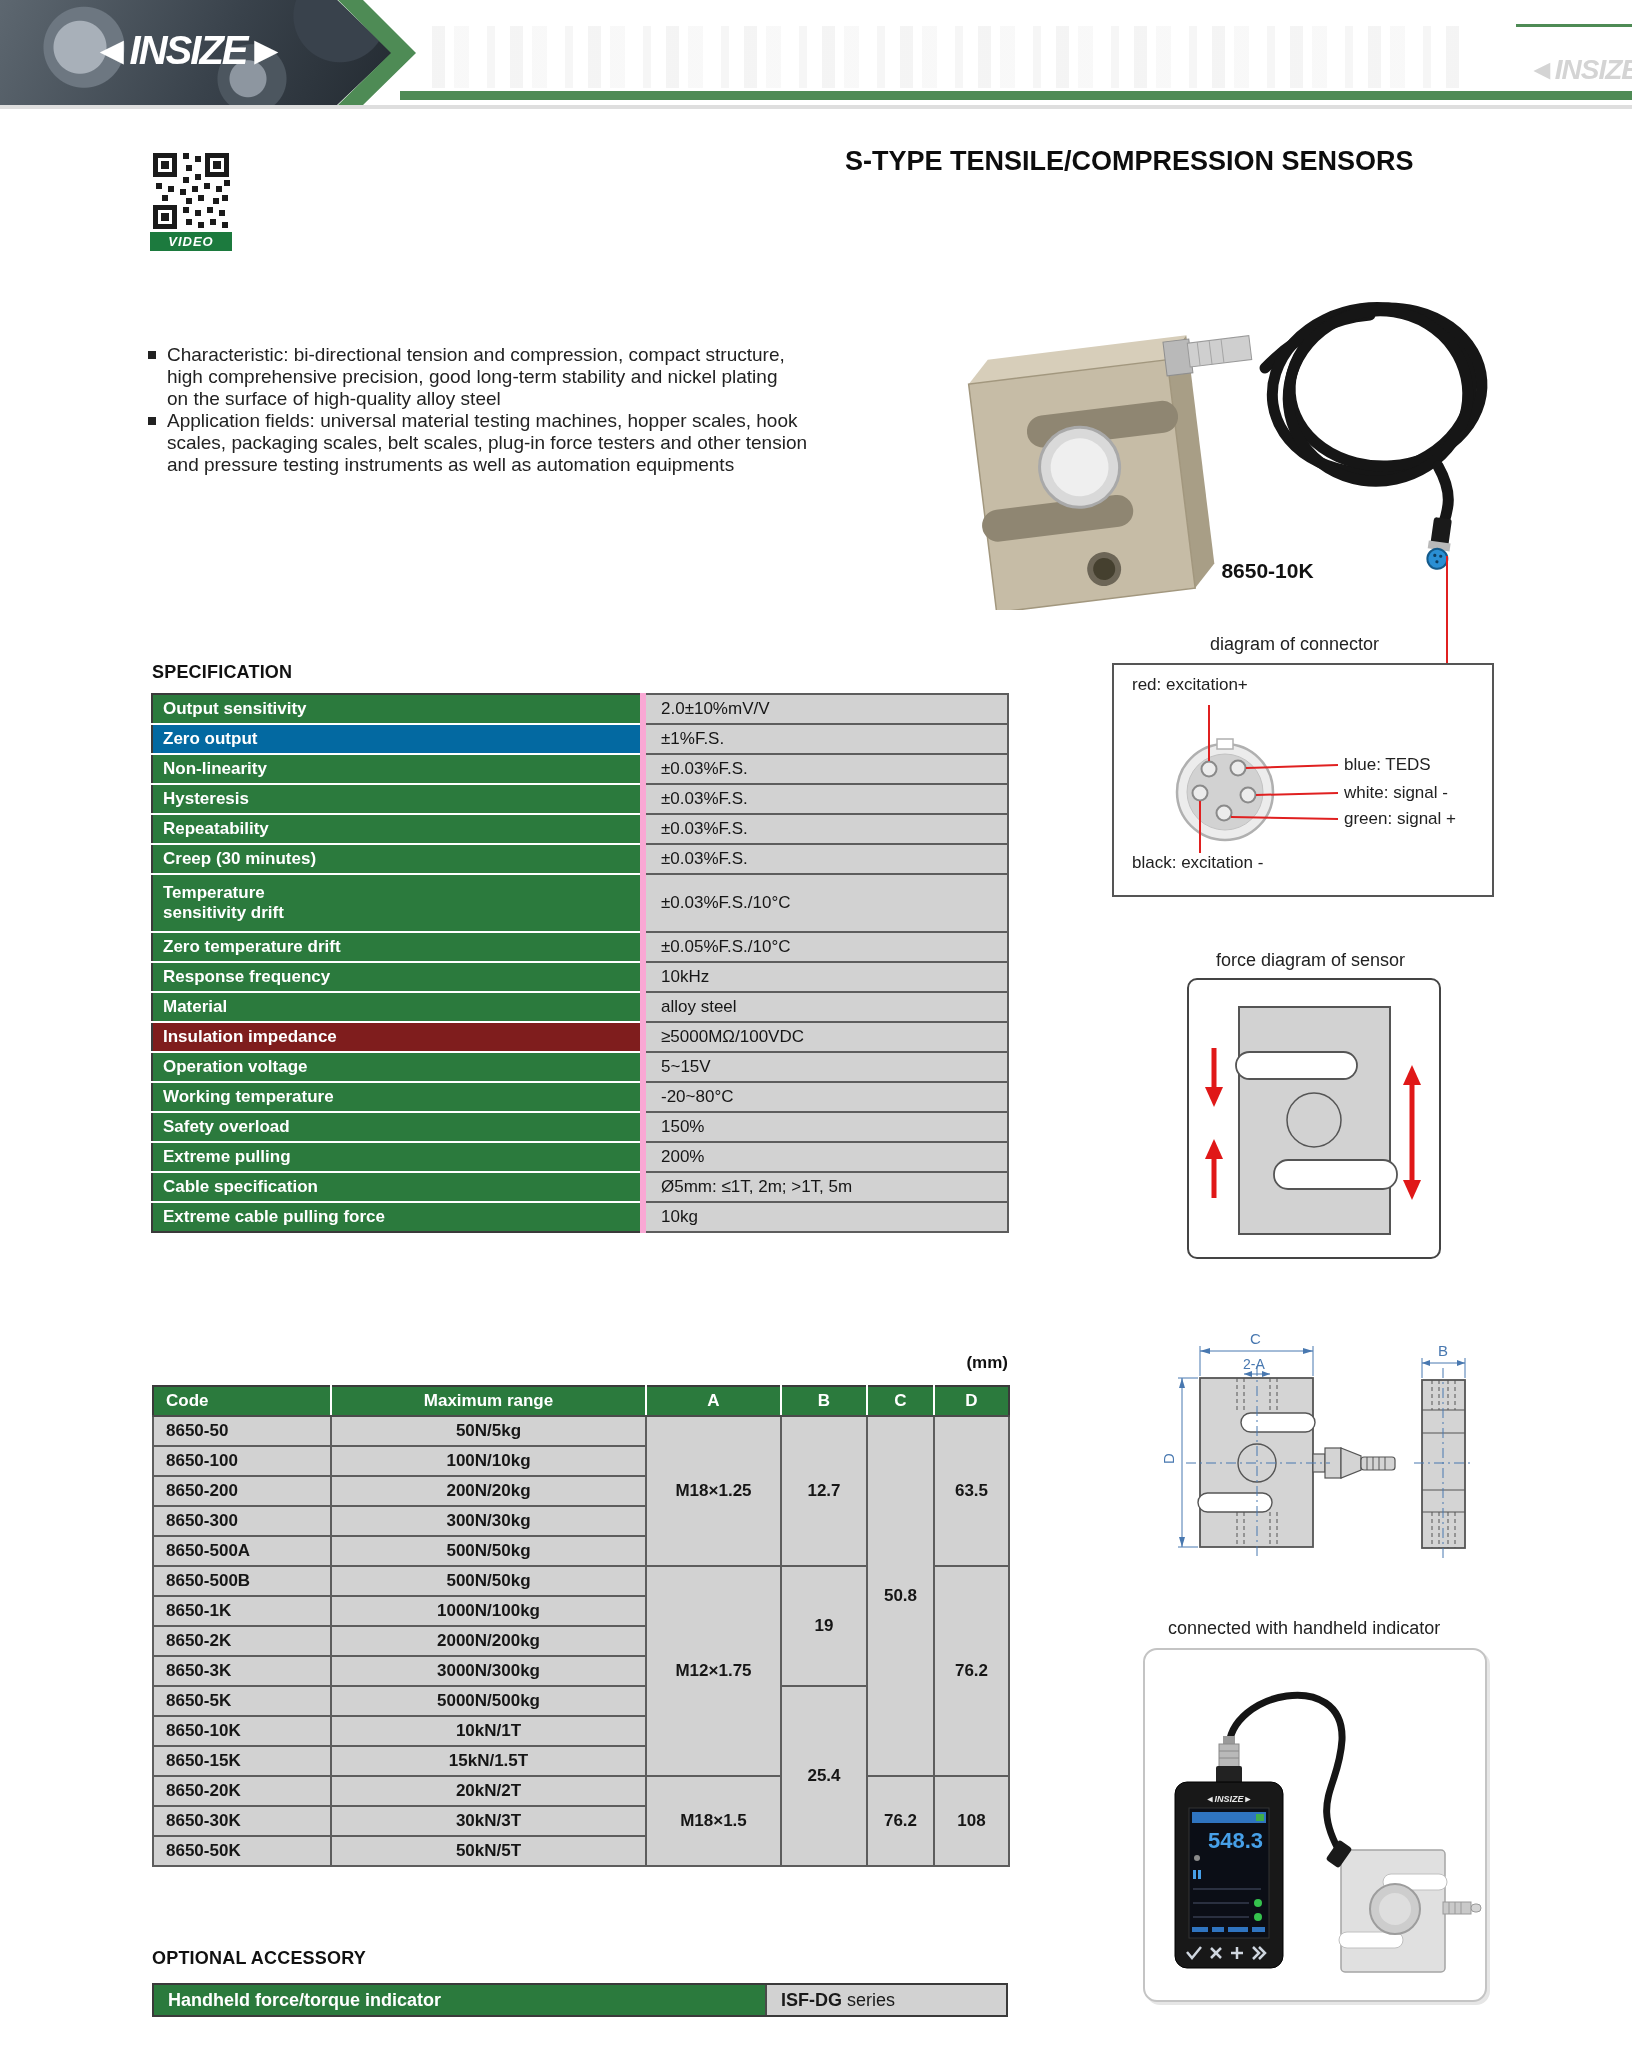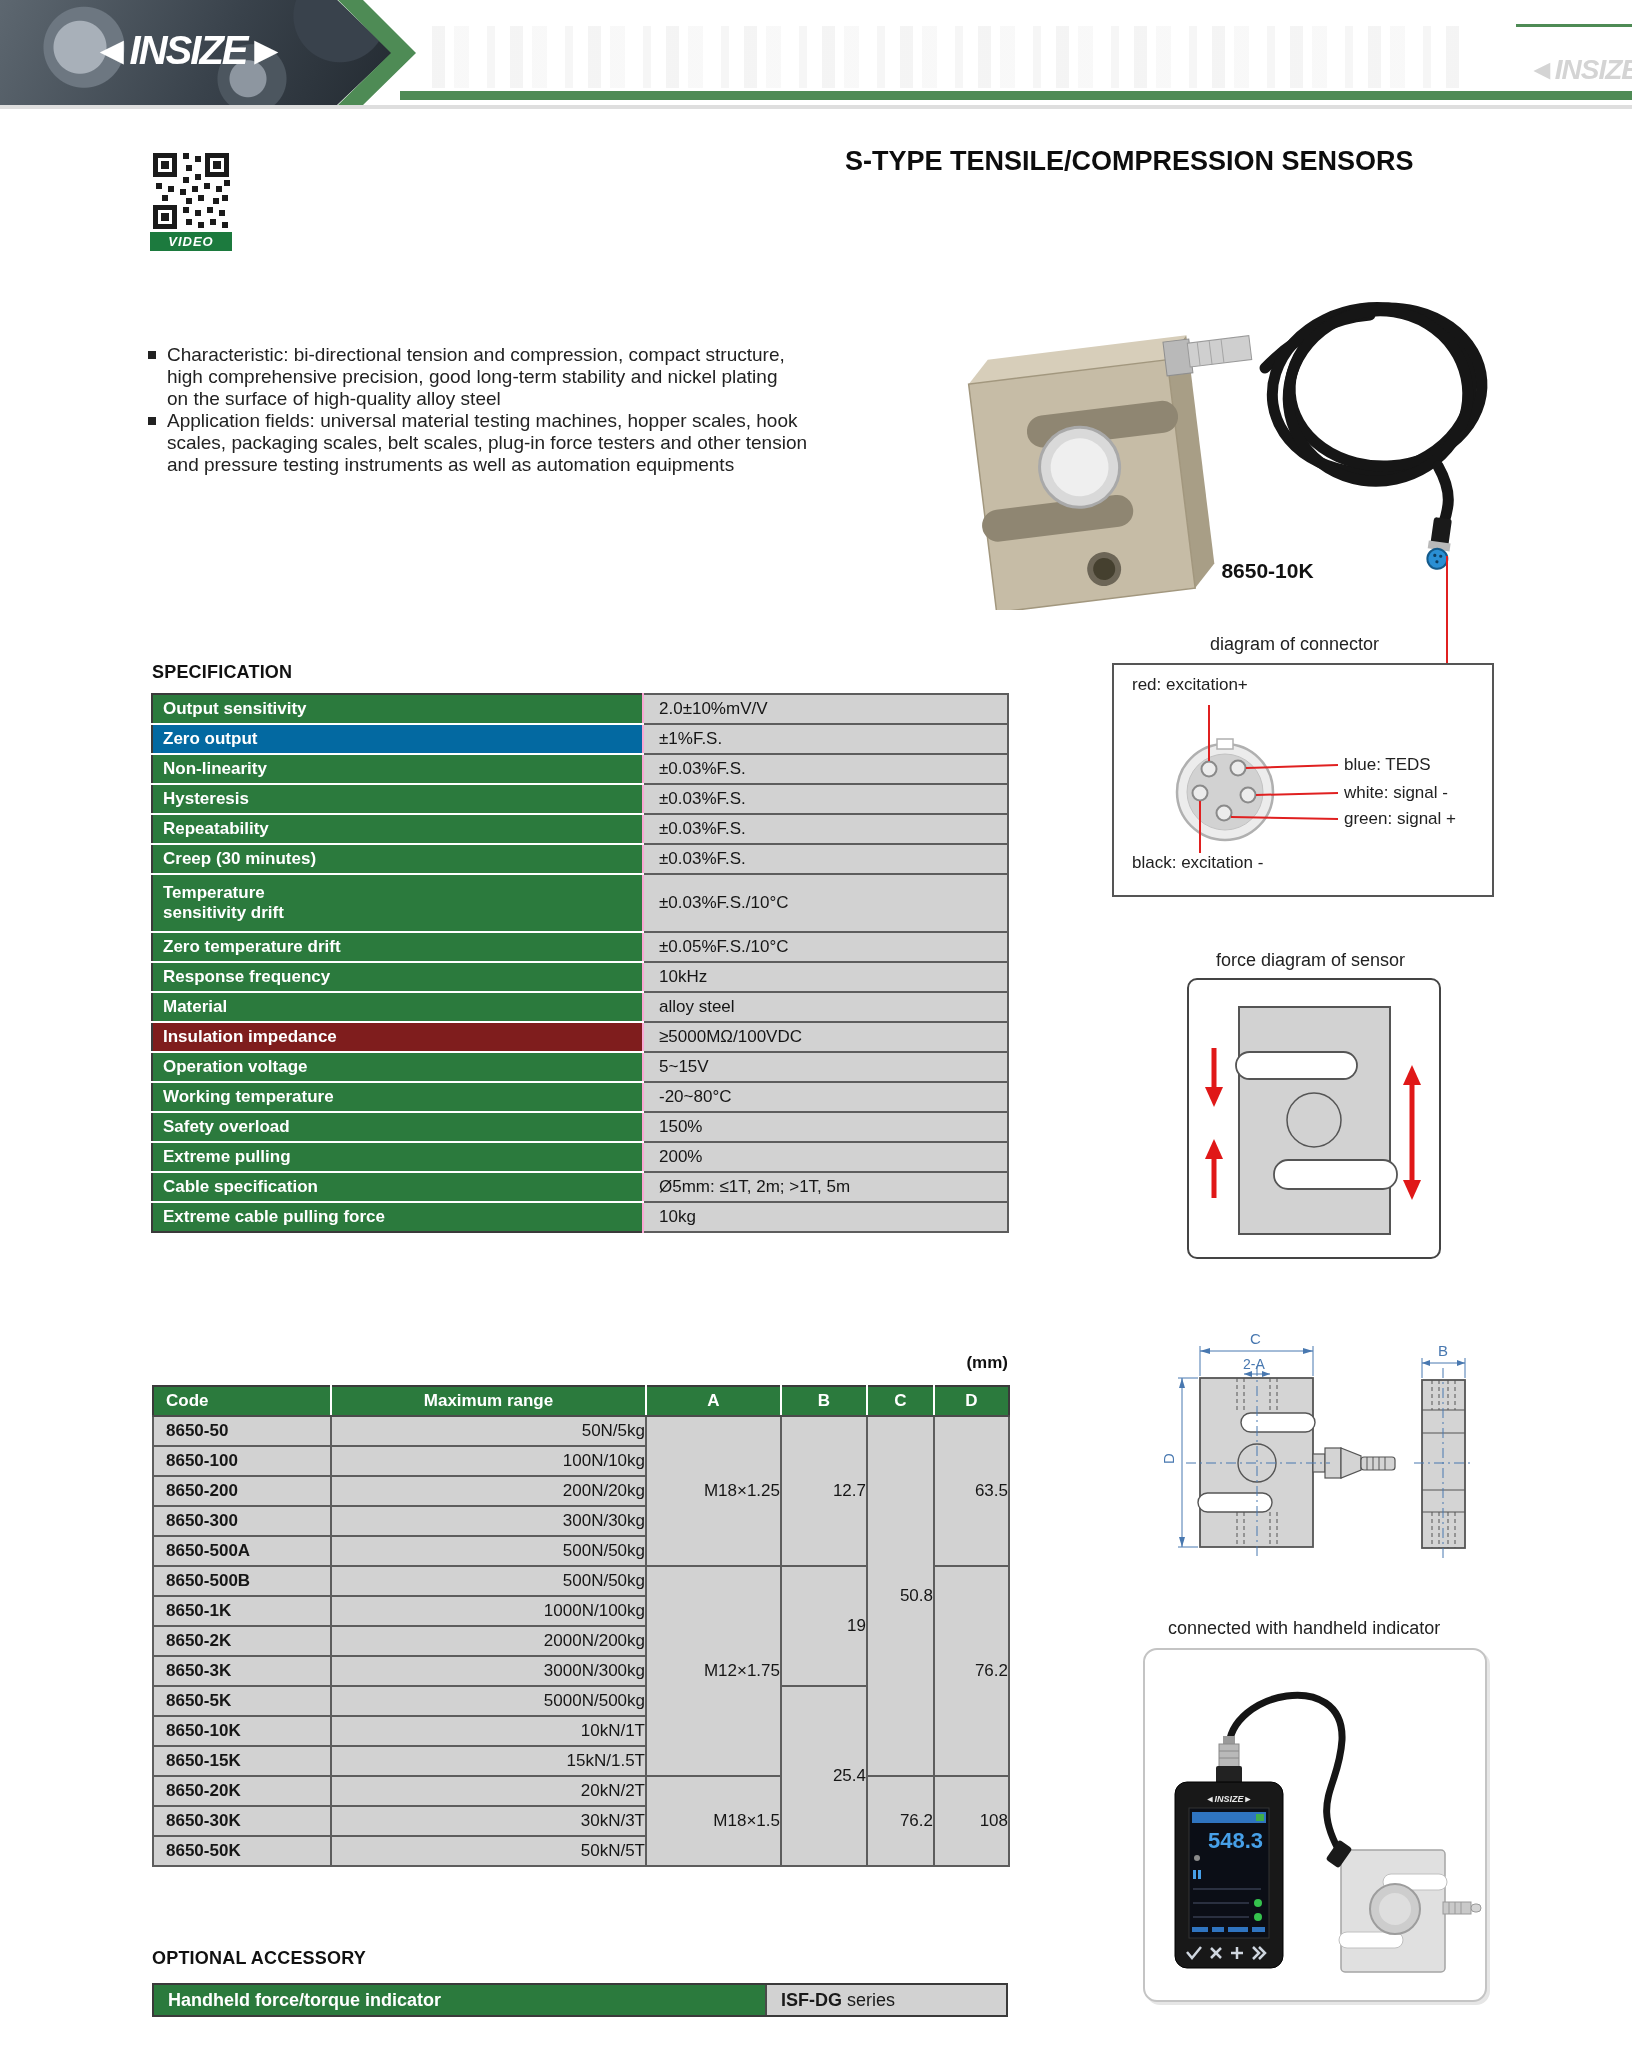--- a/index.html
+++ b/index.html
@@ -44,35 +44,35 @@
   .ft{white-space:pre-line;}
 
   
   .h-sec{position:absolute;font-size:18px;font-weight:bold;color:#111;letter-spacing:.2px;}
   .spec-table{position:absolute;left:151px;top:693px;width:856px;border-collapse:collapse;
     table-layout:fixed;border:2px solid #3a3a3a;font-size:17px;}
   .spec-table tr{height:30px;}
   .spec-table tr.tall{height:58px;}
   .spec-table td{padding:0;vertical-align:middle;}
   .spec-table td.sl{color:#fff;font-weight:bold;padding-left:10px;
-    border-bottom:2px solid #fff;border-right:2px solid #f9a8d4;white-space:pre-line;line-height:20px;}
+    border-bottom:2px solid #fff;border-right:6px solid #f9a8d4;white-space:pre-line;line-height:20px;}
   .spec-table tr:last-child td.sl{border-bottom:none;}
   .spec-table td.sv{background:#d2d2d2;color:#161616;padding-left:15px;border:2px solid #5d5d5d;}
 
   
   .dim-unit{position:absolute;left:860px;top:1353px;width:148px;text-align:right;
     font-size:17px;font-weight:bold;color:#111;}
   .dim-table{position:absolute;left:152px;top:1385px;width:856px;border-collapse:collapse;
     table-layout:fixed;border:2px solid #3a3a3a;font-size:17px;}
   .dim-table th{color:#fff;font-weight:bold;height:28px;text-align:center;
     border-bottom:2px solid #4a4a4a;padding:0;margin-left:26px;}
   .dim-table th + th{border-left:2px solid #ffffff;}
   .dim-table tr{height:30px;}
-  .dim-table td{background:#d2d2d2;border:2px solid #5d5d5d;text-align:right;
-    color:#161616;padding:0;vertical-align:middle;}
+  .dim-table td{background:#d2d2d2;border:2px solid #5d5d5d;text-align:center;
+    color:#161616;padding:0;vertical-align:middle;font-weight:bold;}
   .dim-table td.code{font-weight:bold;text-align:left;padding-left:12px;}
 
   
   .fig-title{position:absolute;font-size:18px;color:#222;}
   .con-box{position:absolute;left:1112px;top:663px;width:378px;height:230px;
     border:2px solid #555;background:#fff;}
   .con-label{position:absolute;font-size:17px;color:#222;white-space:nowrap;}
   .red-callout{position:absolute;left:1446px;top:556px;width:2px;height:108px;}
   .force-box{position:absolute;left:1187px;top:978px;width:250px;height:277px;
     border:2px solid #444;border-radius:10px;background:#fff;}

